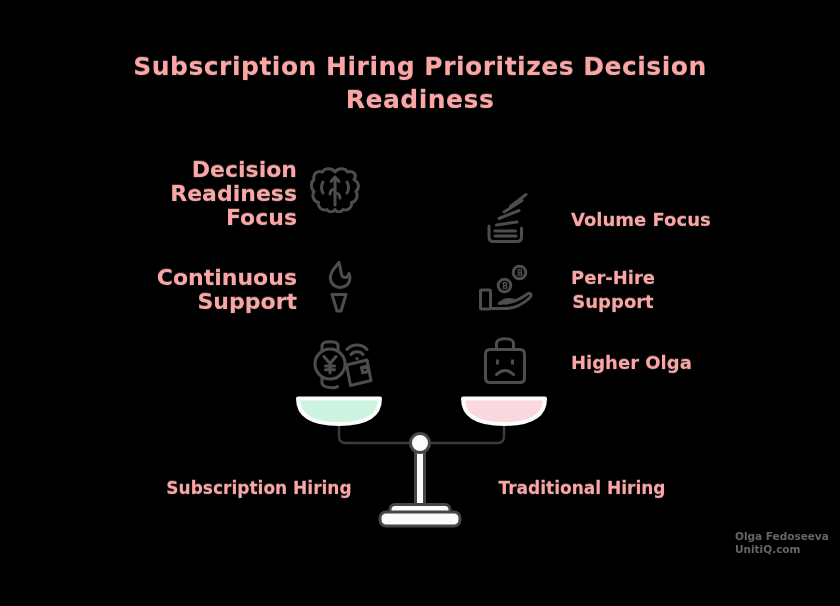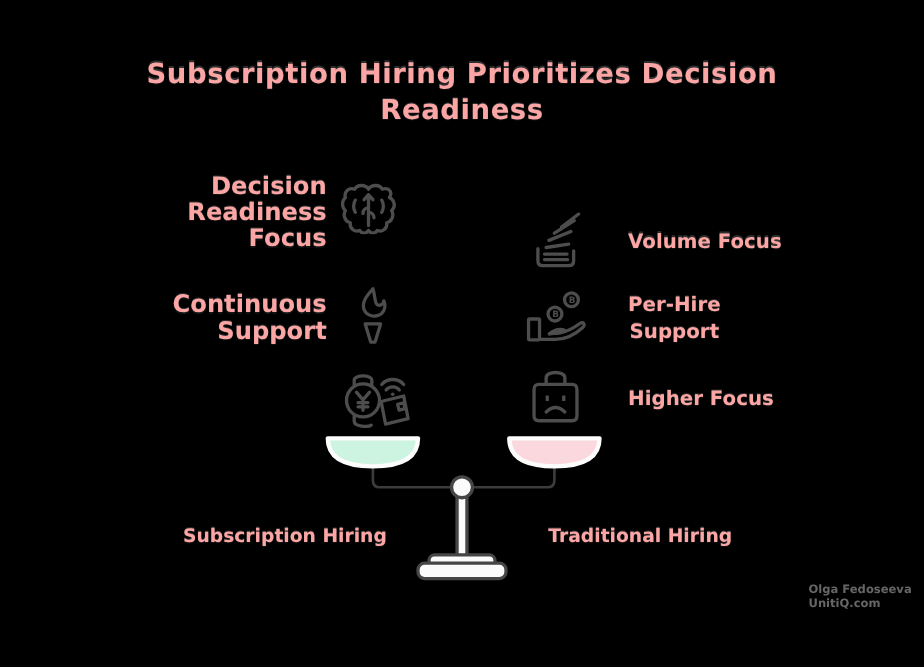--- a/index.html
+++ b/index.html
@@ -49,21 +49,21 @@
   </div>
 
   <div class="label-r gtxt" style="top:208px">
     <div>Volume Focus</div>
   </div>
   <div class="label-r gtxt" style="top:266px">
     <div>Per-Hire</div>
     <div>Support</div>
   </div>
   <div class="label-r gtxt" style="top:351px">
-    <div>Higher Focus</div>
+    <div>Higher Olga</div>
   </div>
 
   <div class="icon" style="left:310px;top:165px">
     <svg width="50" height="48" viewBox="0 0 50 48">
       <path class="stroke" d="M25,7 C22.5,2.5 14.5,2.5 12.5,7 C7,5 2.5,9.5 4,14.5 C0.5,17.5 0.5,23.5 4,26.5 C1.5,30.5 3.5,36.5 8.5,37.5 C7.5,42.5 12.5,46.5 17,44.5 C19,47.8 23,47.8 25,44.5 C27,47.8 31,47.8 33,44.5 C37.5,46.5 42.5,42.5 41.5,37.5 C46.5,36.5 48.5,30.5 46,26.5 C49.5,23.5 49.5,17.5 44,14.5 C47.5,9.5 43,5 37.5,7 C35.5,2.5 27.5,2.5 25,7 Z"></path>
       <path class="stroke" d="M25,12 V40 M21,16.5 L25,12 L29,16.5"></path>
       <path class="stroke" d="M25,24 C22,24 20,26 20,29 M25,28 C28,28 30,30 30,33"></path>
       <path class="stroke" d="M13,17 C11,20 11,25 13,28 M37,17 C39,20 39,25 37,28"></path>
     </svg>
   </div>

